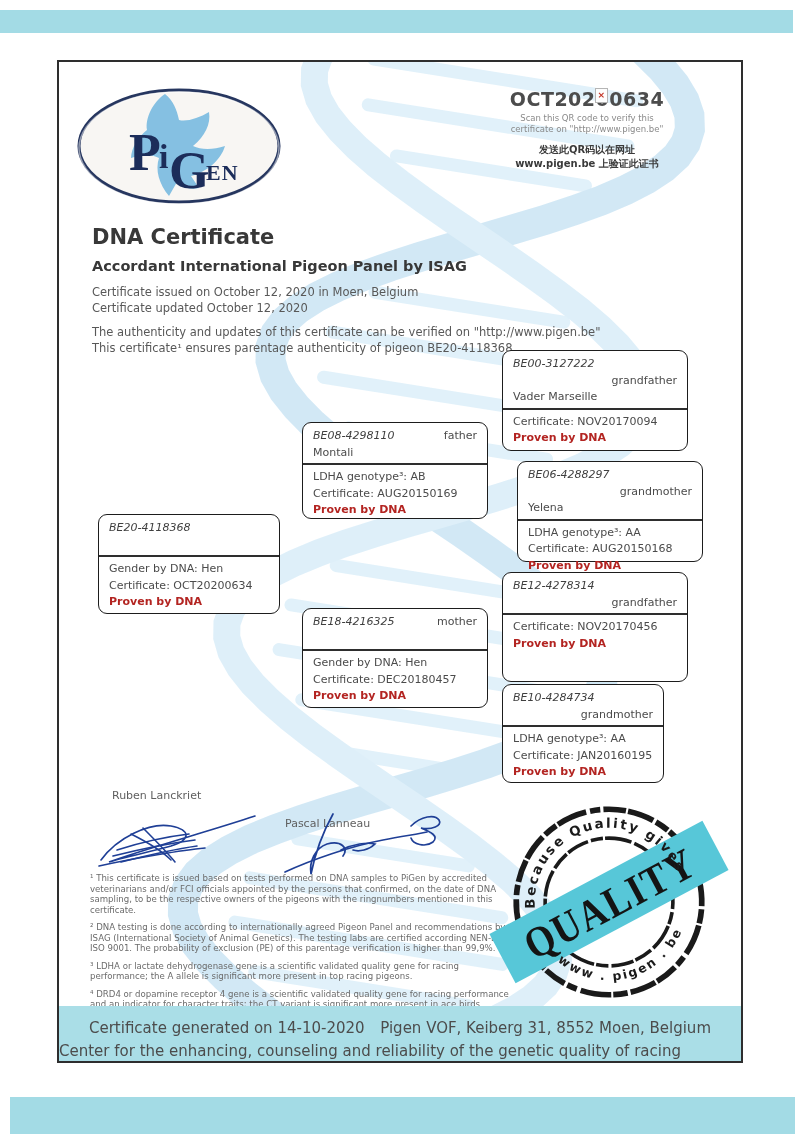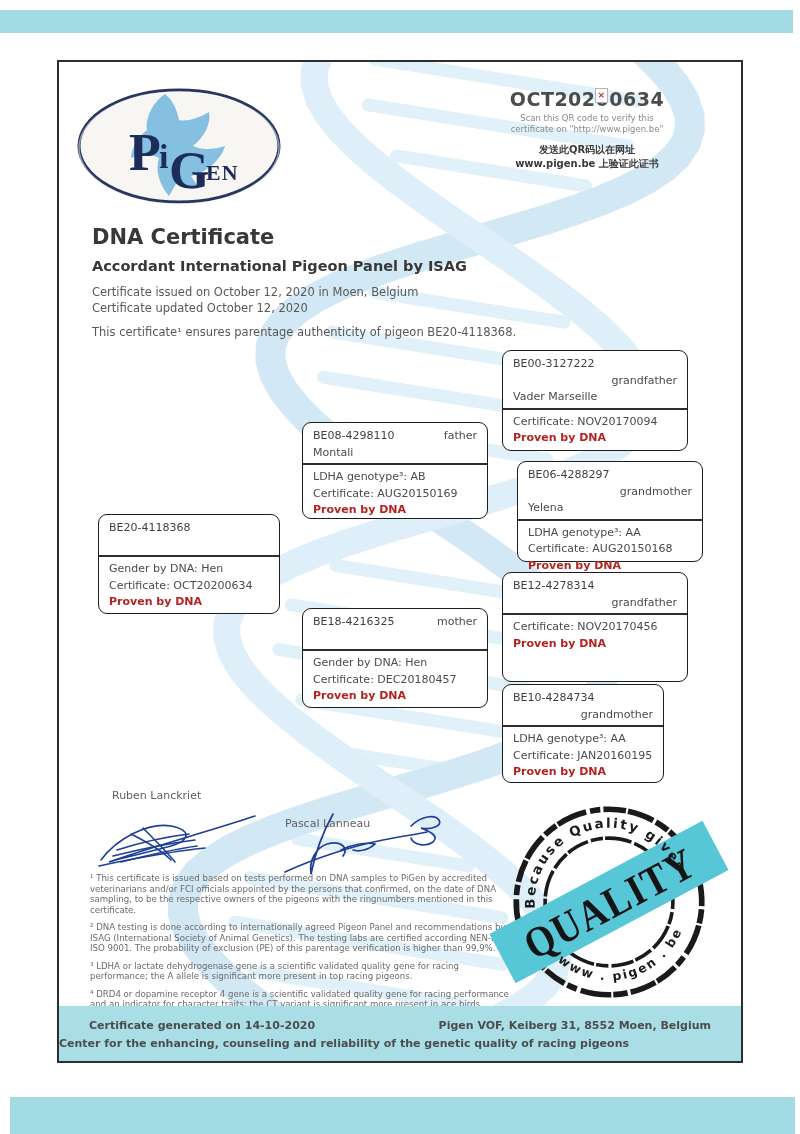--- a/index.html
+++ b/index.html
@@ -38,21 +38,21 @@
   .meta2 { margin-top:8px; font-size:11.5px; line-height:16px; color:#585858; }
 
   
   .pbox { position:absolute; z-index:1; background:#fff; border:1.5px solid #1d1d1d;
     border-radius:9px; font-size:11px; color:#4b4b4b; }
   .pbox-head { padding:5px 10px 2px 10px; border-bottom:2px solid #2e2e2e; }
   .pbox-body { padding:4px 10px 4px 10px; }
   .pline { line-height:16.5px; white-space:nowrap; }
   .pline.blank { height:16.5px; }
   .ring-row { display:flex; justify-content:space-between; line-height:16.5px; }
-  .ring { color:#3f3f3f; }
+  .ring { color:#3f3f3f;font-style:italic; }
   .relation-right { text-align:right; line-height:16.5px; }
   .proven { color:#b32421; font-weight:bold; line-height:16.5px; }
 
   .b-subject { left:39px;  top:452px; width:182px; height:100px; }
   .b-father  { left:243px; top:360px; width:186px; height:97px;  }
   .b-mother  { left:243px; top:546px; width:186px; height:100px; }
   .b-gf1     { left:443px; top:288px; width:186px; height:101px; }
   .b-gm1     { left:458px; top:399px; width:186px; height:101px; }
   .b-gf2     { left:443px; top:510px; width:186px; height:110px; }
   .b-gm2     { left:443px; top:622px; width:162px; height:99px;  }
@@ -68,21 +68,21 @@
   
   .footnotes { left:31px; top:811px; width:428px; font-size:8.6px; line-height:10.5px; color:#6b6b6b; }
   .footnotes p { margin-bottom:7px; }
 
   
   .stamp { left:450px; top:740px; width:200px; height:200px; }
   .stamp svg { overflow:visible; }
 
   
   .footer-bar { position:absolute; z-index:2; left:0; bottom:0; width:100%; height:55px;
-    background:#aadee7; color:#4c4c4c; font-size:11px;font-weight:bold; }
+    background:#aadee7; color:#4c4c4c; font-size:15px; }
   .footer-row1 { display:flex; justify-content:space-between; padding:13px 30px 0 30px; }
   .footer-row2 { margin-top:5px; }
 </style>
 </head>
 <body>
 
 <div class="canvas">
 
   <div class="strip strip-top"></div>
   <div class="strip strip-bottom"></div>
@@ -145,20 +145,21 @@
     </div>
 
     <div class="layer title-block">
       <div class="doc-title">DNA Certificate</div>
       <div class="doc-subtitle">Accordant International Pigeon Panel by ISAG</div>
       <div class="meta">
         <div>Certificate issued on October 12, 2020 in Moen, Belgium</div>
         <div>Certificate updated October 12, 2020</div>
       </div>
       <div class="meta2">
+        <div>The authenticity and updates of this certificate can be verified on "http://www.pigen.be"</div>
         <div>This certificate¹ ensures parentage authenticity of pigeon BE20-4118368.</div>
       </div>
     </div>
 
     <div class="pbox b-subject">
       <div class="pbox-head">
         <div class="ring-row">
             <span class="ring">BE20-4118368</span>
           </div>
         <div class="pline blank"></div>

